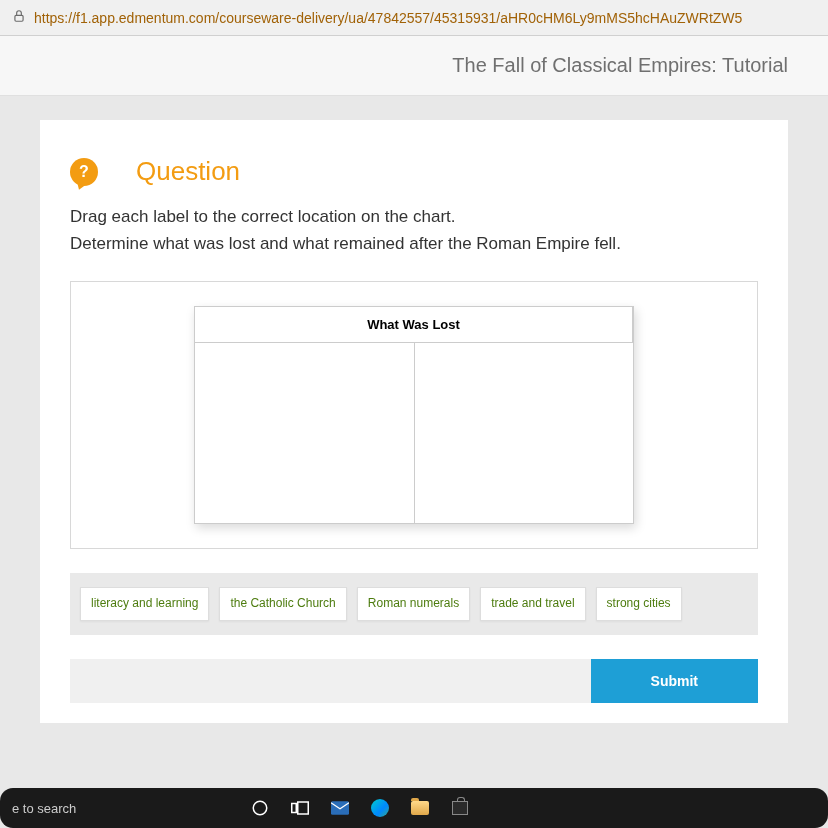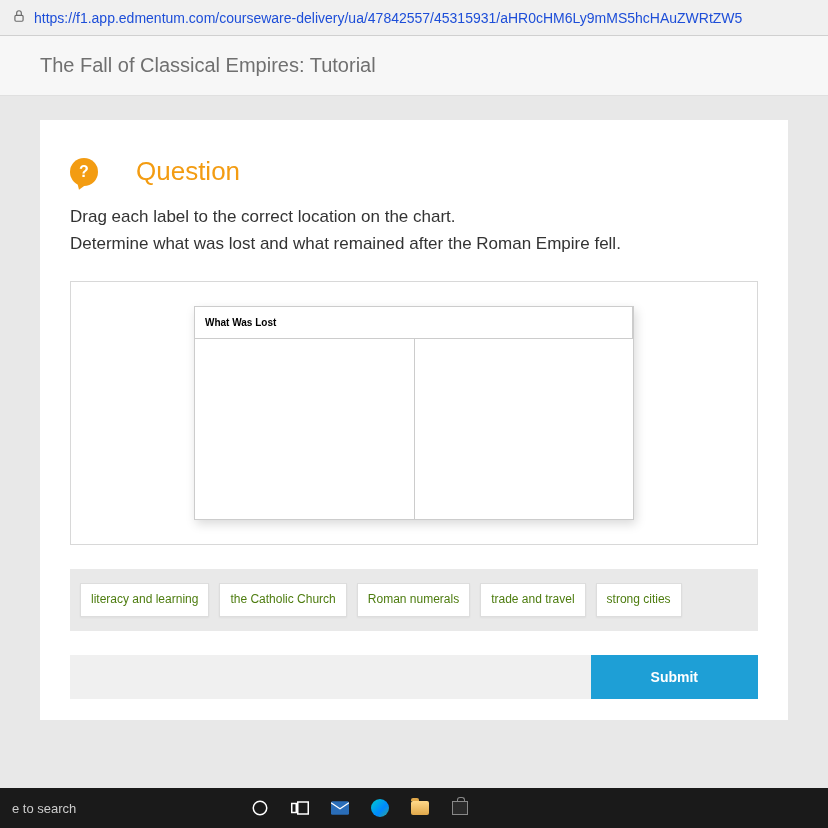--- a/index.html
+++ b/index.html
@@ -22,32 +22,33 @@
       align-items: center;
       padding: 0 12px;
       border-bottom: 1px solid #d0d0d0;
       gap: 8px;
     }
     .lock-icon {
       color: #6b6b6b;
       font-size: 14px;
     }
     .url {
-      color: #1d4ed8;
+      color: #a16207;
       font-size: 14px;
       white-space: nowrap;
       overflow: hidden;
     }
     .page-header {
       background: #f7f7f7;
       padding: 18px 40px;
       color: #707070;
       font-size: 20px;
       font-weight: 300;
       border-bottom: 1px solid #e0e0e0;
+      text-align: right;
     }
     .content {
       background: #ffffff;
       margin: 24px 40px 0 40px;
       padding: 36px 30px 20px 30px;
       min-height: 600px;
     }
     .question-header {
       display: flex;
       align-items: center;
@@ -101,24 +102,24 @@
       width: 440px;
       box-shadow: 2px 4px 10px rgba(0,0,0,0.15);
       border: 1px solid #ccc;
       background: #fff;
     }
     .chart-row {
       display: flex;
     }
     .chart-header {
       flex: 1;
-      text-align: left;
+      text-align: center;
       padding: 10px;
       font-weight: bold;
-      font-size: 10px;
+      font-size: 13px;
       border-bottom: 1px solid #ccc;
     }
     .chart-header:first-child {
       border-right: 1px solid #ccc;
     }
     .chart-cell {
       flex: 1;
       height: 180px;
     }
     .chart-cell:first-child {
@@ -166,20 +167,21 @@
       position: absolute;
       bottom: 0;
       left: 0;
       right: 0;
       height: 40px;
       background: #1a1a1a;
       display: flex;
       align-items: center;
       padding: 0 8px;
       gap: 4px;
+      border-radius: 13px;
     }
     .search-text {
       color: #ccc;
       font-size: 13px;
       margin-right: auto;
       padding-left: 4px;
     }
     .tb-icon {
       width: 40px;
       height: 40px;

